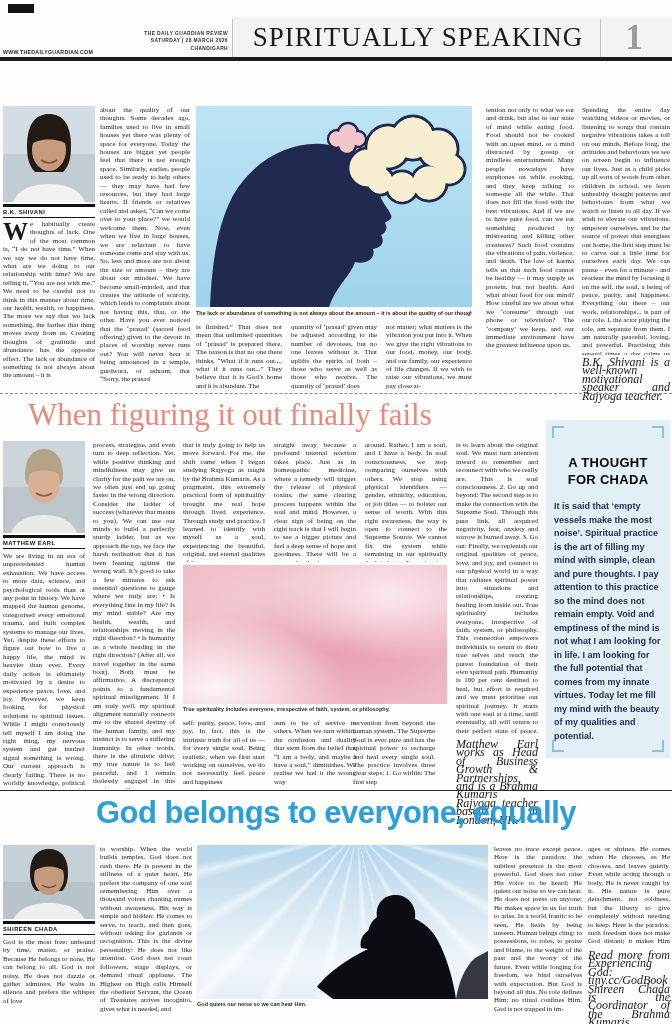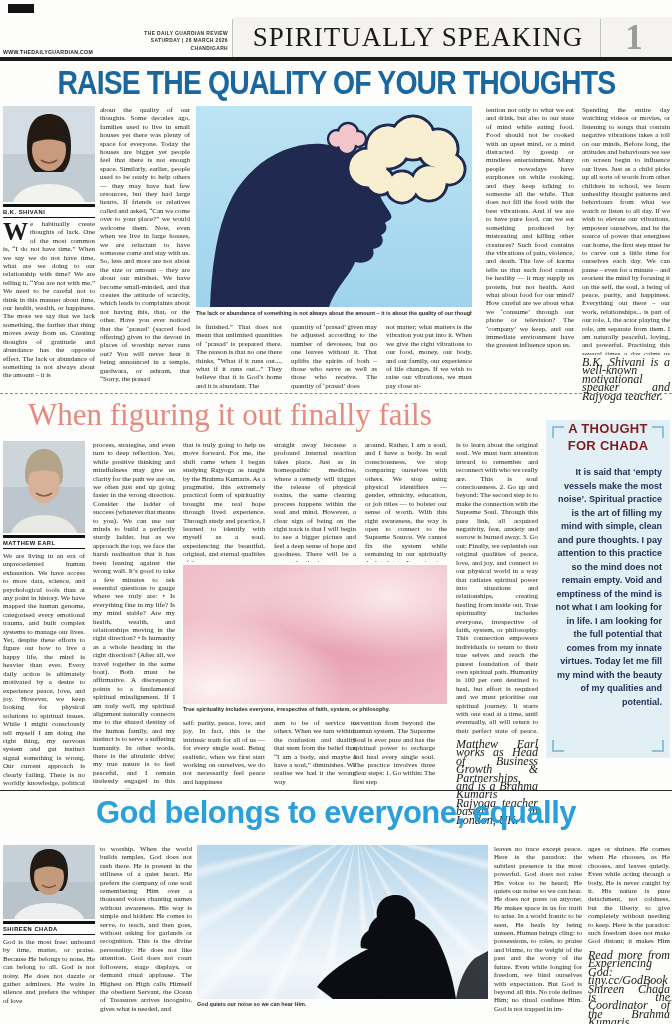--- a/index.html
+++ b/index.html
@@ -46,23 +46,23 @@
         radial-gradient(ellipse at 78% 22%,#fbe9ec 0%,rgba(251,233,236,0) 42%),
         radial-gradient(ellipse at 12% 88%,#fdf3f3 0%,rgba(253,243,243,0) 40%),
         radial-gradient(ellipse at 62% 58%,#e79fb0 0%,rgba(231,159,176,0) 62%),
         radial-gradient(ellipse at 35% 30%,#f3cdd4 0%,rgba(243,205,212,0) 55%),#efbac6;}
   .img3{background:
         repeating-conic-gradient(from 168deg at 55% -8%,rgba(255,255,255,0) 0deg 5deg,rgba(255,255,255,.55) 8deg,rgba(255,255,255,0) 11deg 16deg),
         linear-gradient(180deg,#b6d6eb 0%,#d9e9f4 45%,#f0f6fa 78%,#e6eef6 100%);}
   .img3 svg,.img1 svg{display:block;}
   
   .tbox{position:absolute;left:546px;top:420px;width:124px;height:338px;background:#e2f0f6;}
-  .tbox-h{text-align:center;font:bold 13px "Liberation Sans",sans-serif;
-          color:#7f1d1d;line-height:17px;letter-spacing:.3px;}
-  .tbox-b{margin:12px 8px 0;text-align:right;font:bold 9px "Liberation Sans",sans-serif;
+  .tbox-h{margin-top:34px;text-align:center;font:bold 13px "Liberation Sans",sans-serif;
+          color:#000000;line-height:17px;letter-spacing:.3px;}
+  .tbox-b{margin:12px 8px 0;text-align:left;font:bold 9px "Liberation Sans",sans-serif;
           color:#1e2c54;line-height:13.5px;}
   .tcorner{position:absolute;width:10px;height:10px;border-color:#8fc2d2;border-style:solid;border-width:0;}
   .tc-bl{left:6px;bottom:6px;border-left-width:2px;border-bottom-width:2px;}
   .tc-br{right:6px;bottom:6px;border-right-width:2px;border-bottom-width:2px;}
   .tc-tl{left:6px;top:6px;border-left-width:2px;border-top-width:2px;}
   .tc-tr{right:6px;top:6px;border-right-width:2px;border-top-width:2px;}
   .avatar{position:absolute;overflow:hidden;}
 </style>
 </head>
 <body>
@@ -76,21 +76,20 @@
     <div>CHANDIGARH</div>
   </div>
   <div class="mast-web">WWW.THEDAILYGUARDIAN.COM</div>
   <div class="mast-strip"></div>
   <div class="vrule" style="left:232px;"></div>
   <div class="vrule" style="left:600px;"></div>
   <div class="section-title">SPIRITUALLY SPEAKING</div>
   <div class="page-num">1</div>
   <div class="top-bar"></div>
 
-  <div class="hl1"><span>RAISE THE QUALITY OF YOUR THOUGHTS</span></div>
 
   <div class="avatar" style="left:3px;top:106px;width:92px;height:96px;">
     <svg width="92" height="96" viewBox="0 0 92 96">
       <rect width="92" height="96" fill="#d4dde3"></rect>
       <rect y="48" width="92" height="48" fill="#c2ccd3"></rect>
       <path d="M46 78 C20 78 12 90 10 96 L82 96 C80 90 72 78 46 78 Z" fill="#f2f2ef"></path>
       <path d="M24 40 C24 16 34 8 46 8 C58 8 68 16 68 40 C68 52 66 60 60 66 L32 66 C26 60 24 52 24 40 Z" fill="#241a14"></path>
       <ellipse cx="46" cy="44" rx="17" ry="21" fill="#c99b7e"></ellipse>
       <path d="M29 38 C30 24 38 18 46 18 C54 18 62 24 63 38 C56 32 36 32 29 38 Z" fill="#241a14"></path>
       <path d="M38 54 Q46 60 54 54" stroke="#7a4f3a" stroke-width="1.6" fill="none"></path>

